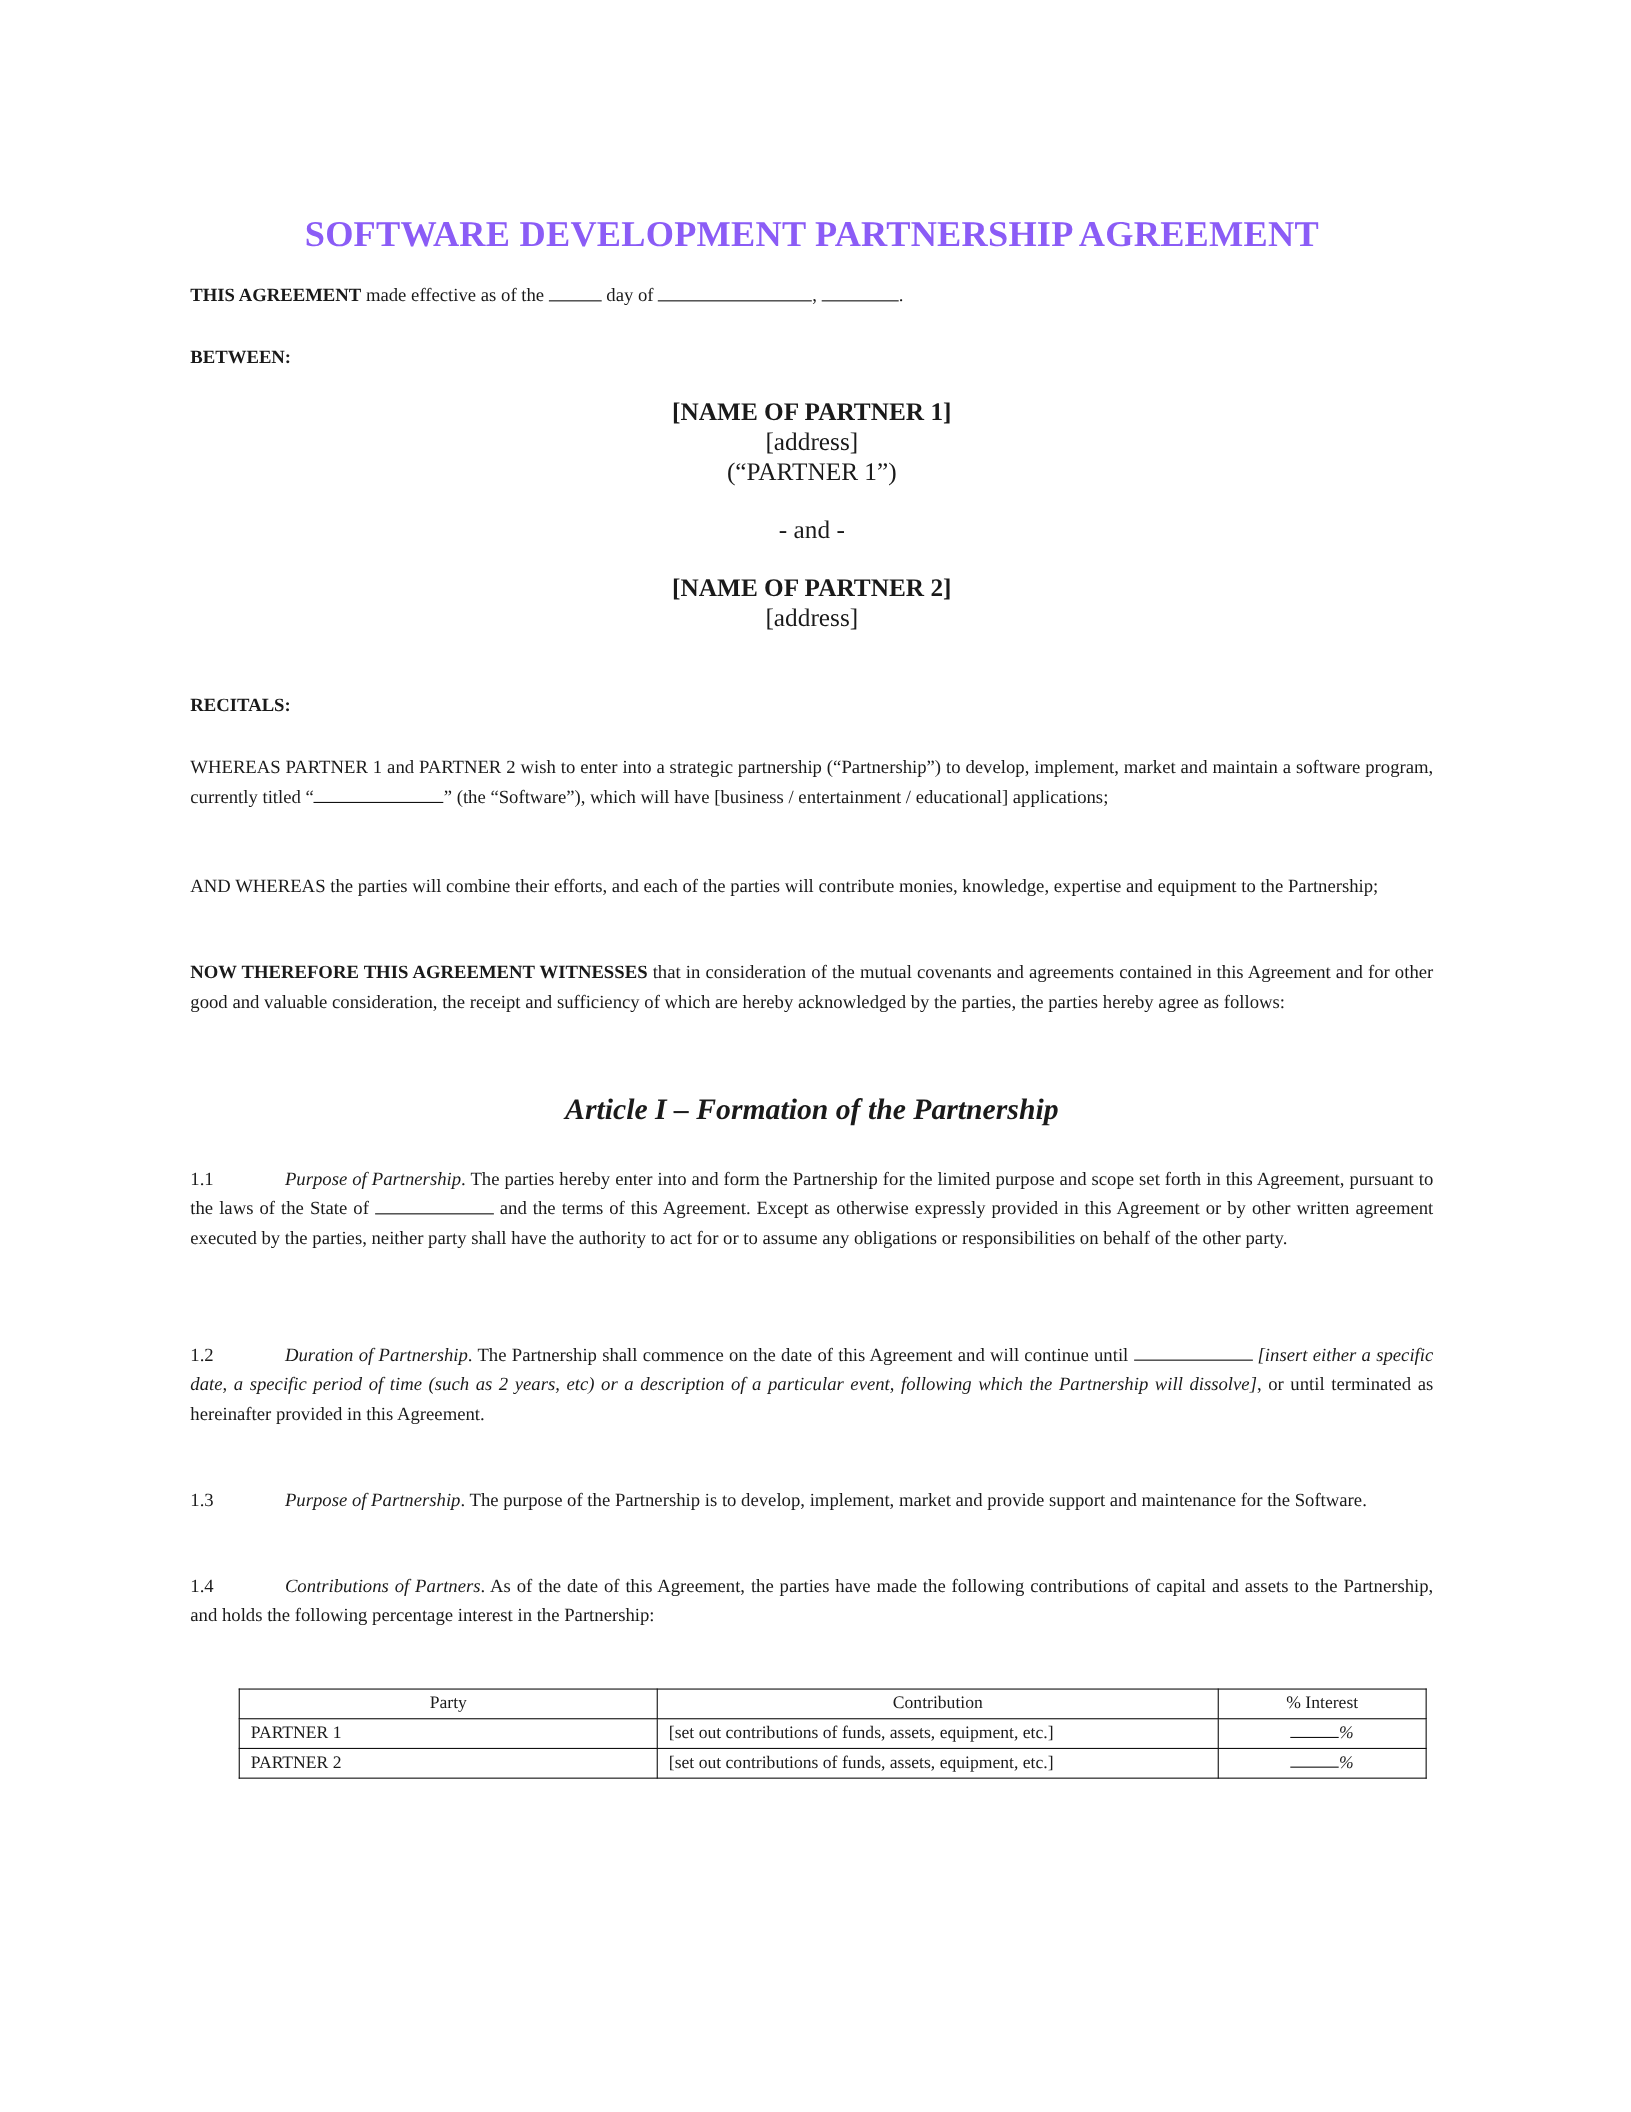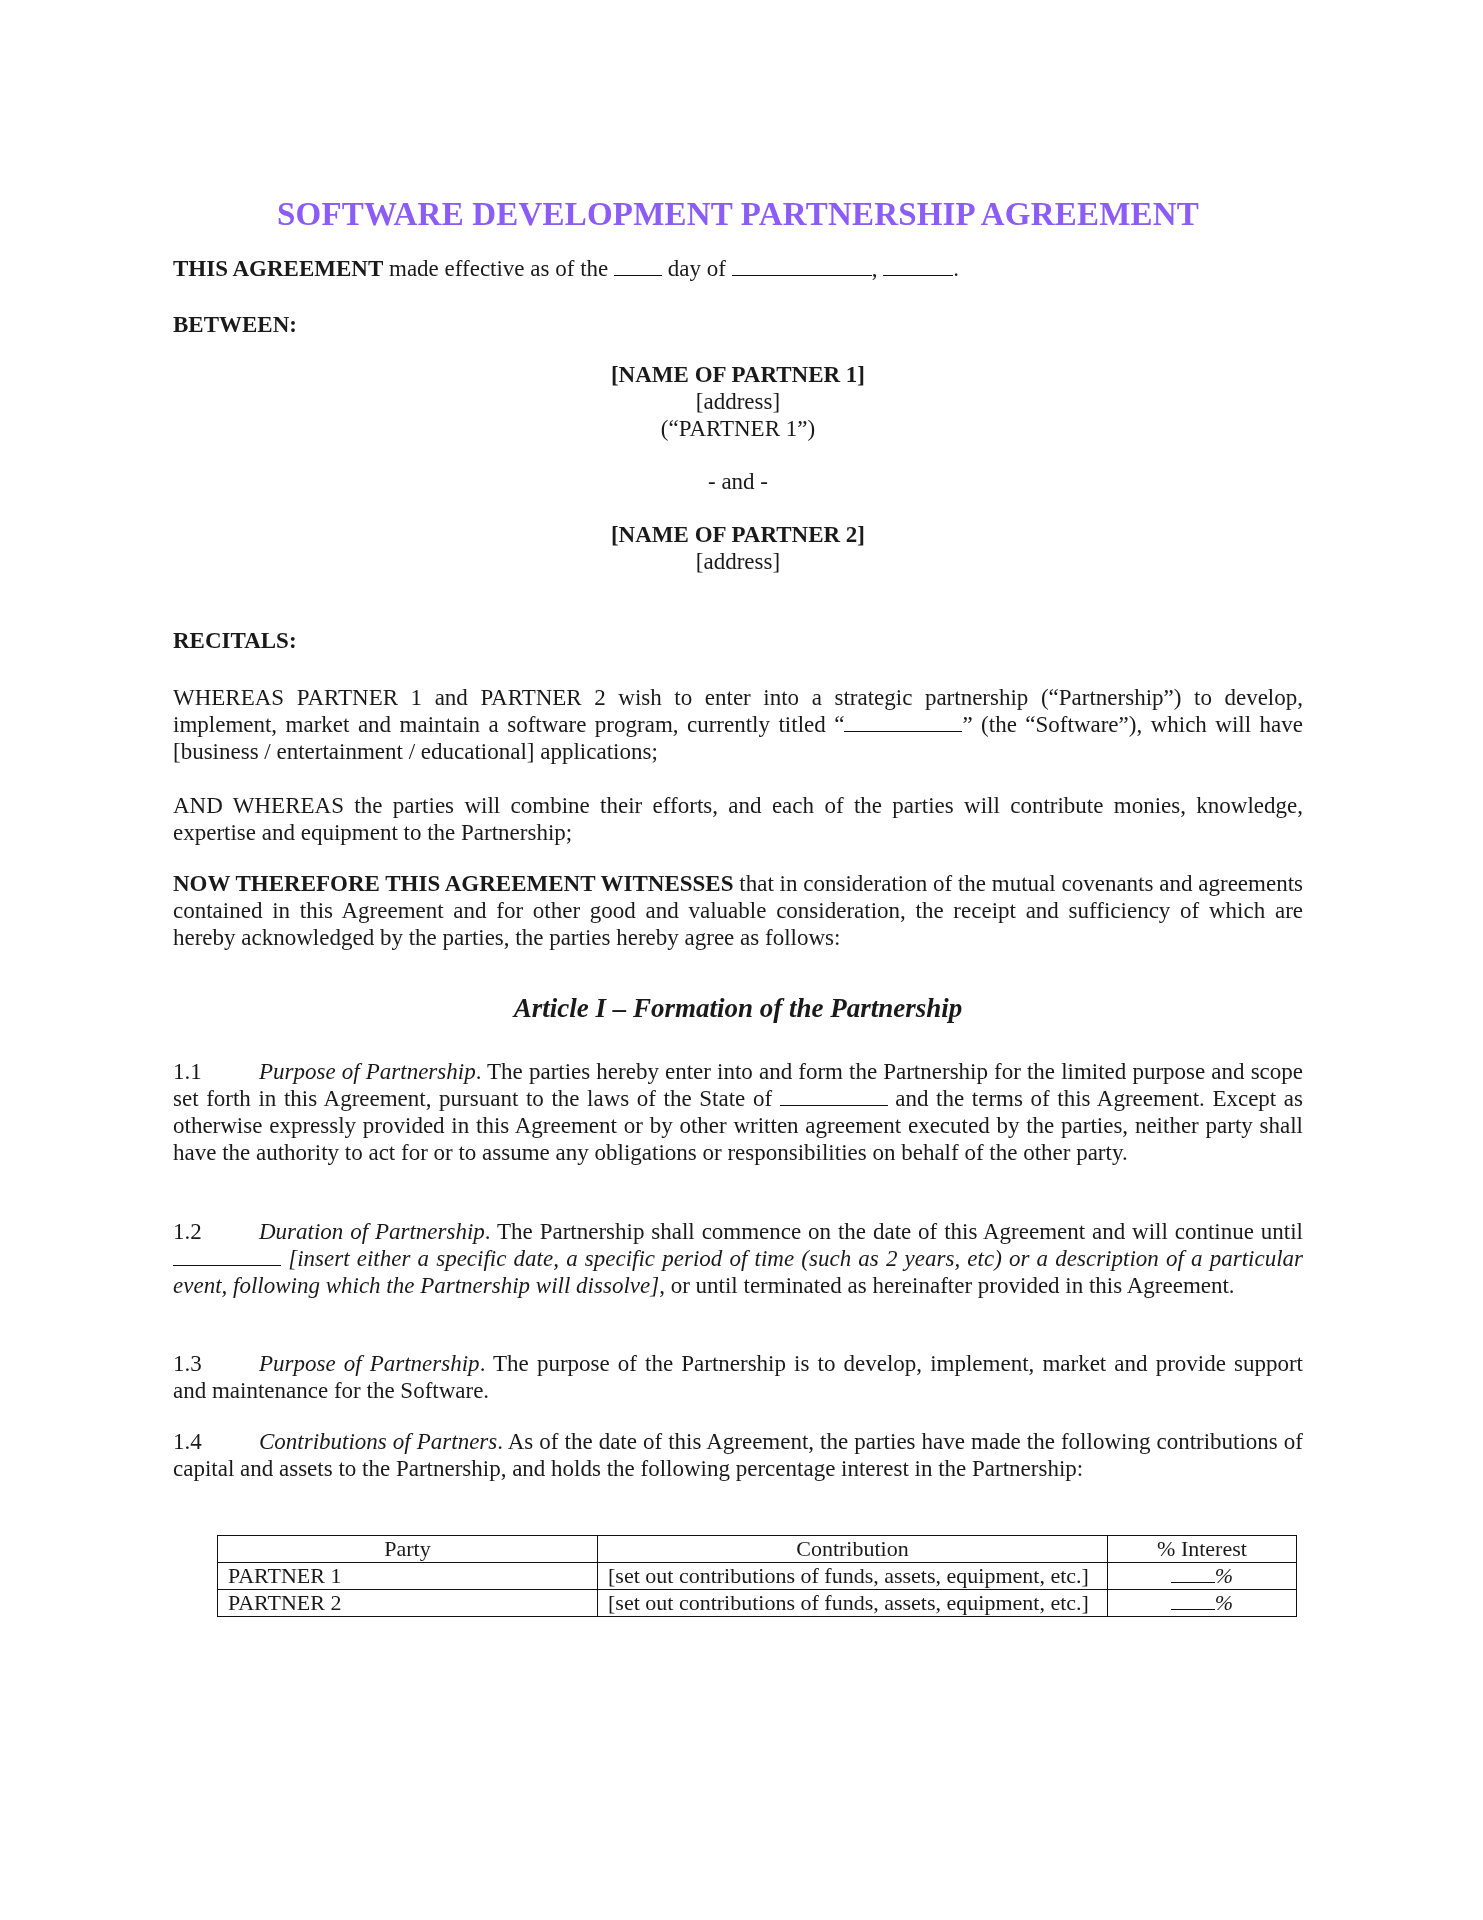--- a/index.html
+++ b/index.html
@@ -1,29 +1,29 @@
 <!DOCTYPE html>
 <html><head>
 <meta charset="utf-8">
 <style>
   html, body { margin:0; padding:0; background:#ffffff; }
   body { width:1483px; height:1920px; position:relative; overflow:hidden;
          font-family:"Liberation Serif","DejaVu Serif",serif; color:#1a1a1a; }
   .page { position:absolute; left:173px; top:0; width:1130px; }
   .title { position:absolute; left:0; top:196px; width:1130px; text-align:center;
            font-weight:bold; font-size:33px; letter-spacing:0.2px; color:#8b5cf6; }
-  .para { position:absolute; left:0; width:1130px; font-size:23px; line-height:27px; text-align:justify; }
+  .para { position:absolute; left:0; width:1130px; font-size:17px; line-height:27px; text-align:justify; }
   .para.last-line-left { text-align-last:left; }
   .bold { font-weight:bold; }
   .ital { font-style:italic; }
   .blank { display:inline-block; border-bottom:1.5px solid #111; height:18px; vertical-align:baseline; }
   .center-block { position:absolute; left:0; width:1130px; text-align:center; font-size:23px; line-height:27px; }
   .article { position:absolute; left:0; width:1130px; top:993px; text-align:center; font-weight:bold; font-size:27px;font-style:italic; }
   .num { display:inline-block; width:86px; }
-  table.contrib { position:absolute; left:44px; top:1535px; width:1080px; border-collapse:collapse; font-size:22px; line-height:26px; }
+  table.contrib { position:absolute; left:44px; top:1535px; width:1080px; border-collapse:collapse; font-size:16px; line-height:26px; }
   table.contrib th, table.contrib td { border:1.5px solid #111; padding:0 10px; vertical-align:top; }
   table.contrib th { font-weight:normal; text-align:center; }
   table.contrib td.interest { text-align:center; vertical-align:bottom; }
   .col1 { width:364px; } .col2 { width:496px; } .col3 { width:170px; }
   .pct-blank { display:inline-block; width:44px; border-bottom:1.5px solid #111; height:16px; }
 </style>
 </head>
 <body>
 
 <div class="page">

